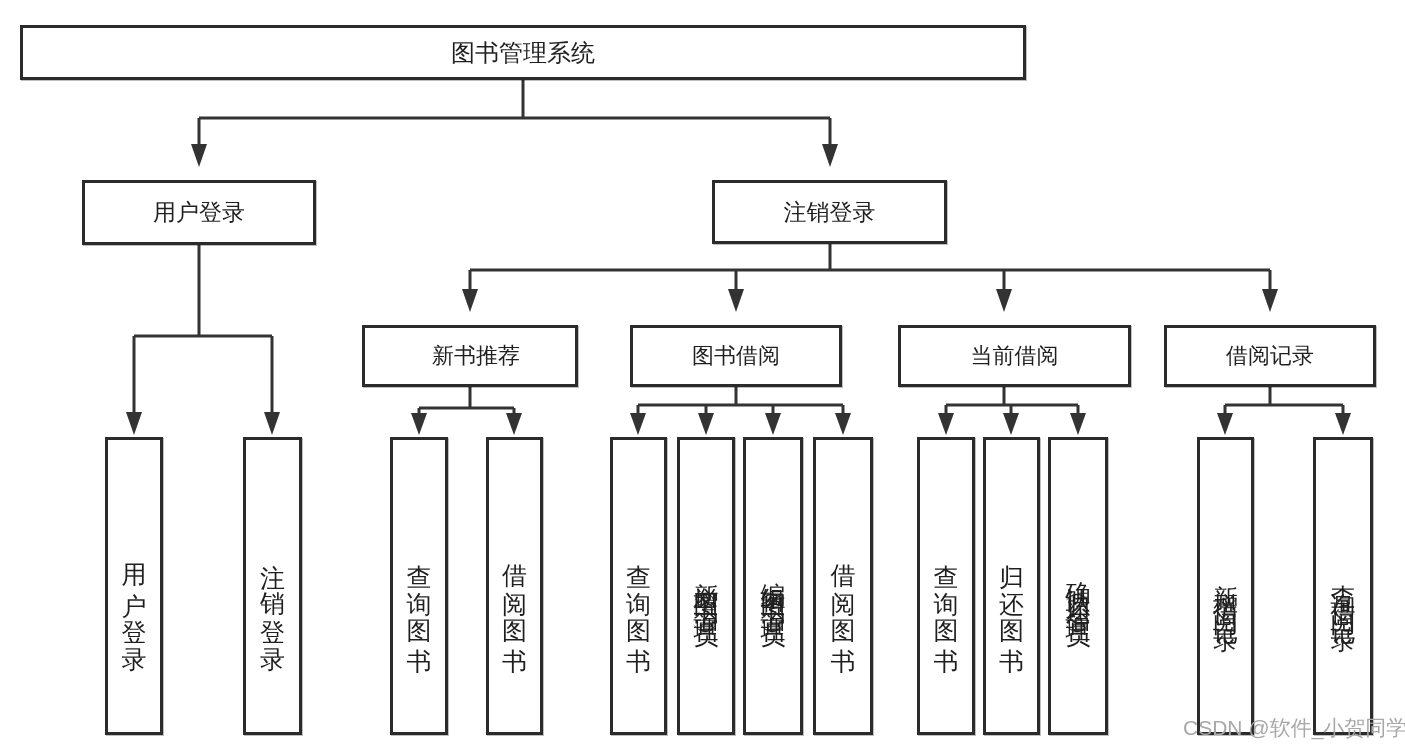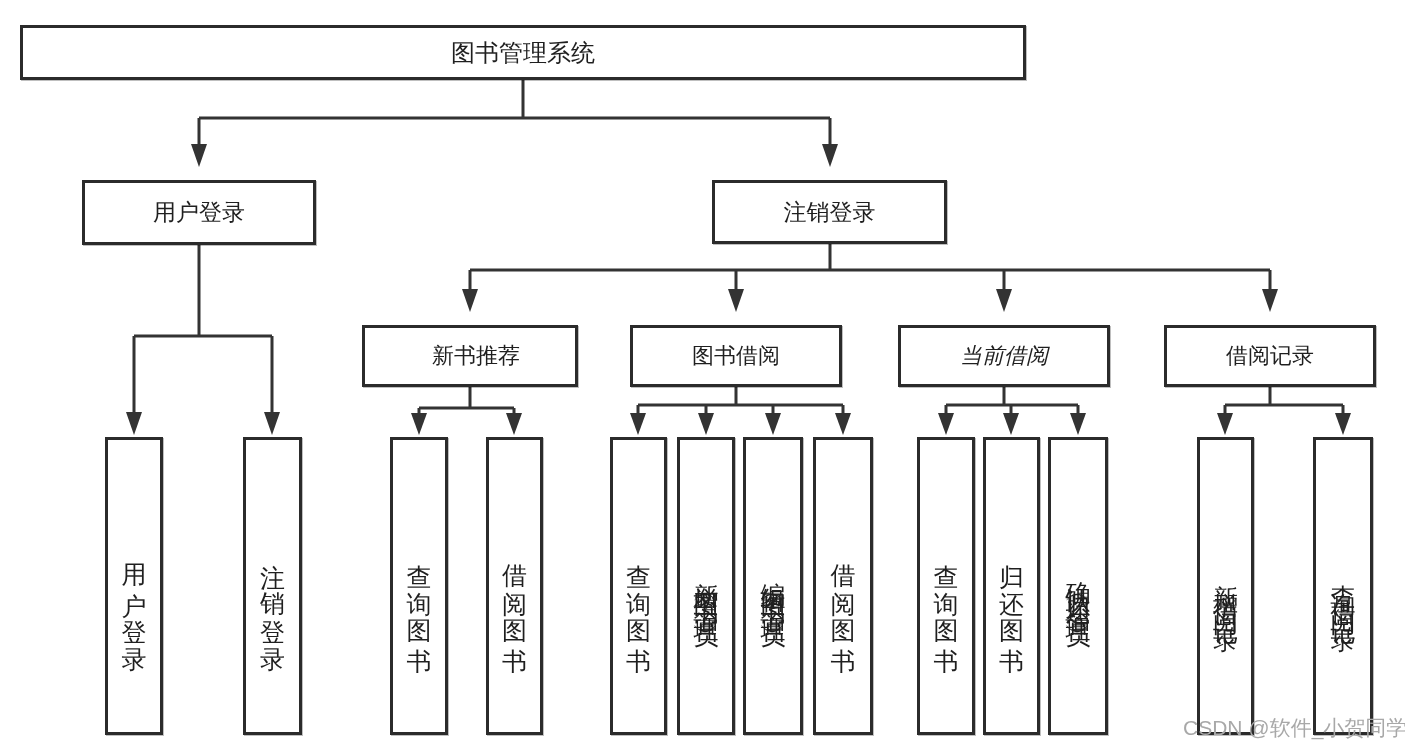--- a/index.html
+++ b/index.html
@@ -39,21 +39,21 @@
   .root-box {
     left: 20px; top: 13px; width: 1006px; height: 55px;
     font-size: 24px;
   }
   .l2-box { height: 65px; font-size: 23px; }
   .pos-user-login   { left: 82px;  top: 168px; width: 234px; }
   .pos-book-mgmt    { left: 712px; top: 168px; width: 235px; height: 64px; }
   .l3-box { top: 313px; height: 62px; font-size: 22px; }
   .pos-new-books    { left: 362px;  width: 216px; padding-left: 12px; }
   .pos-book-borrow  { left: 630px;  width: 212px; }
-  .pos-current      { left: 898px;  width: 212px; font-style: italic; }
+  .pos-current      { left: 898px;  width: 233px; }
   .pos-records      { left: 1164px; width: 212px; }
   .leaf {
     position: absolute;
     top: 437px;
     height: 298px;
     background: #ffffff;
     border: 3px solid #2b2b2b;
     box-sizing: border-box;
     display: flex;
     align-items: center;

